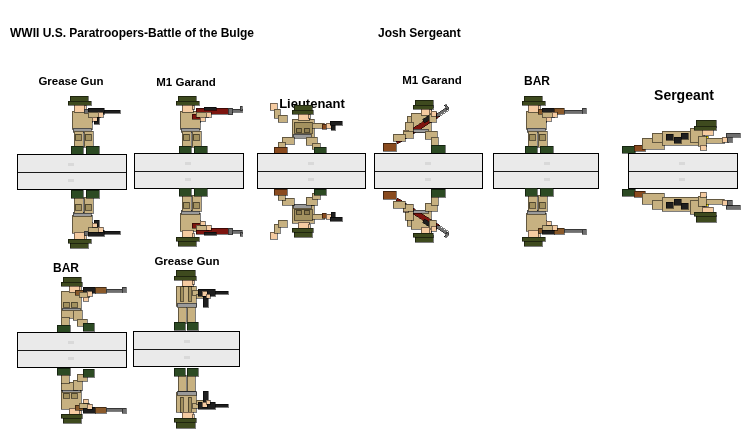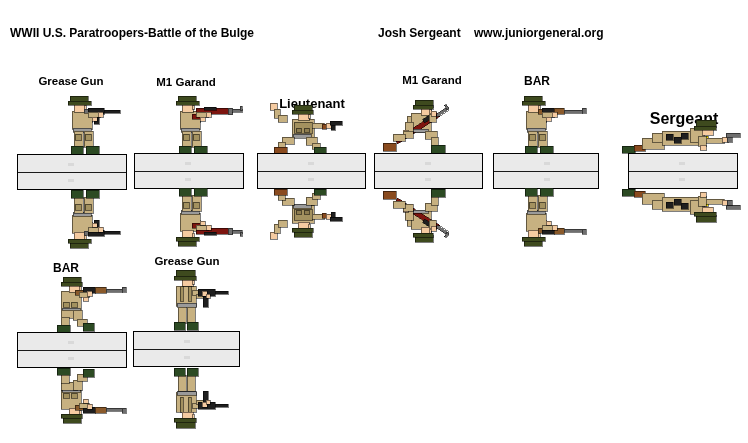--- a/index.html
+++ b/index.html
@@ -23,21 +23,20 @@
   .fig{position:absolute;overflow:visible;}
   .fig svg{display:block;overflow:visible;}
   .fig.mir svg{transform:scaleY(-1);}
 </style>
 </head>
 <body>
 
 <div id="board">
   <div class="hdr" id="hdr-title">WWII U.S. Paratroopers-Battle of the Bulge</div>
   <div class="hdr" id="hdr-author">Josh Sergeant</div>
-  <div class="hdr" id="hdr-site">www.juniorgeneral.org</div>
 
   <div>
     <div class="unit-label" style="left:71px;top:75px;font-size:11.5px">Grease Gun</div>
     <div class="fig" style="left:58px;top:95px">
         <svg width="66" height="59" viewBox="0 0 66 59" shape-rendering="crispEdges">
           <g stroke="#000" stroke-width="0.5">
             <rect x="22" y="22" width="12" height="5" fill="#C7B181"></rect>
             <rect x="14" y="16" width="20" height="18" fill="#C7B181"></rect>
             <rect x="16" y="8" width="11" height="9" fill="#F5CBA1"></rect>
             <rect x="26" y="10" width="2" height="4" fill="#F5CBA1"></rect>
@@ -344,21 +343,21 @@
             <rect x="26" y="36" width="9" height="16" fill="#C7B181"></rect>
             <rect x="17" y="39" width="6" height="6" fill="#A3915F"></rect>
             <rect x="27" y="39" width="6" height="6" fill="#A3915F"></rect>
             <rect x="13" y="51" width="12" height="8" fill="#2C4A23"></rect>
             <rect x="28" y="51" width="13" height="8" fill="#2C4A23"></rect>
           </g>
         </svg>
       </div>
   </div>
   <div>
-    <div class="unit-label" style="left:684px;top:110px;font-size:16px">Sergeant</div>
+    <div class="unit-label" style="left:684px;top:87px;font-size:14px">Sergeant</div>
     <div class="fig" style="left:620px;top:120px">
         <svg width="126" height="35" viewBox="0 0 126 35" shape-rendering="crispEdges">
           <g stroke="#000" stroke-width="0.5">
             <rect x="2" y="26" width="13" height="7" fill="#2C4A23"></rect>
             <rect x="14" y="25" width="11" height="6" fill="#8A4B1F"></rect>
             <rect x="22" y="18" width="22" height="11" fill="#C7B181"></rect>
             <rect x="32" y="13" width="12" height="9" fill="#C7B181"></rect>
             <rect x="42" y="11" width="40" height="14" fill="#C7B181"></rect>
             <rect x="70" y="8" width="14" height="14" fill="#C7B181"></rect>
             <rect x="46" y="14" width="7" height="6" fill="#1F1F1F"></rect>

